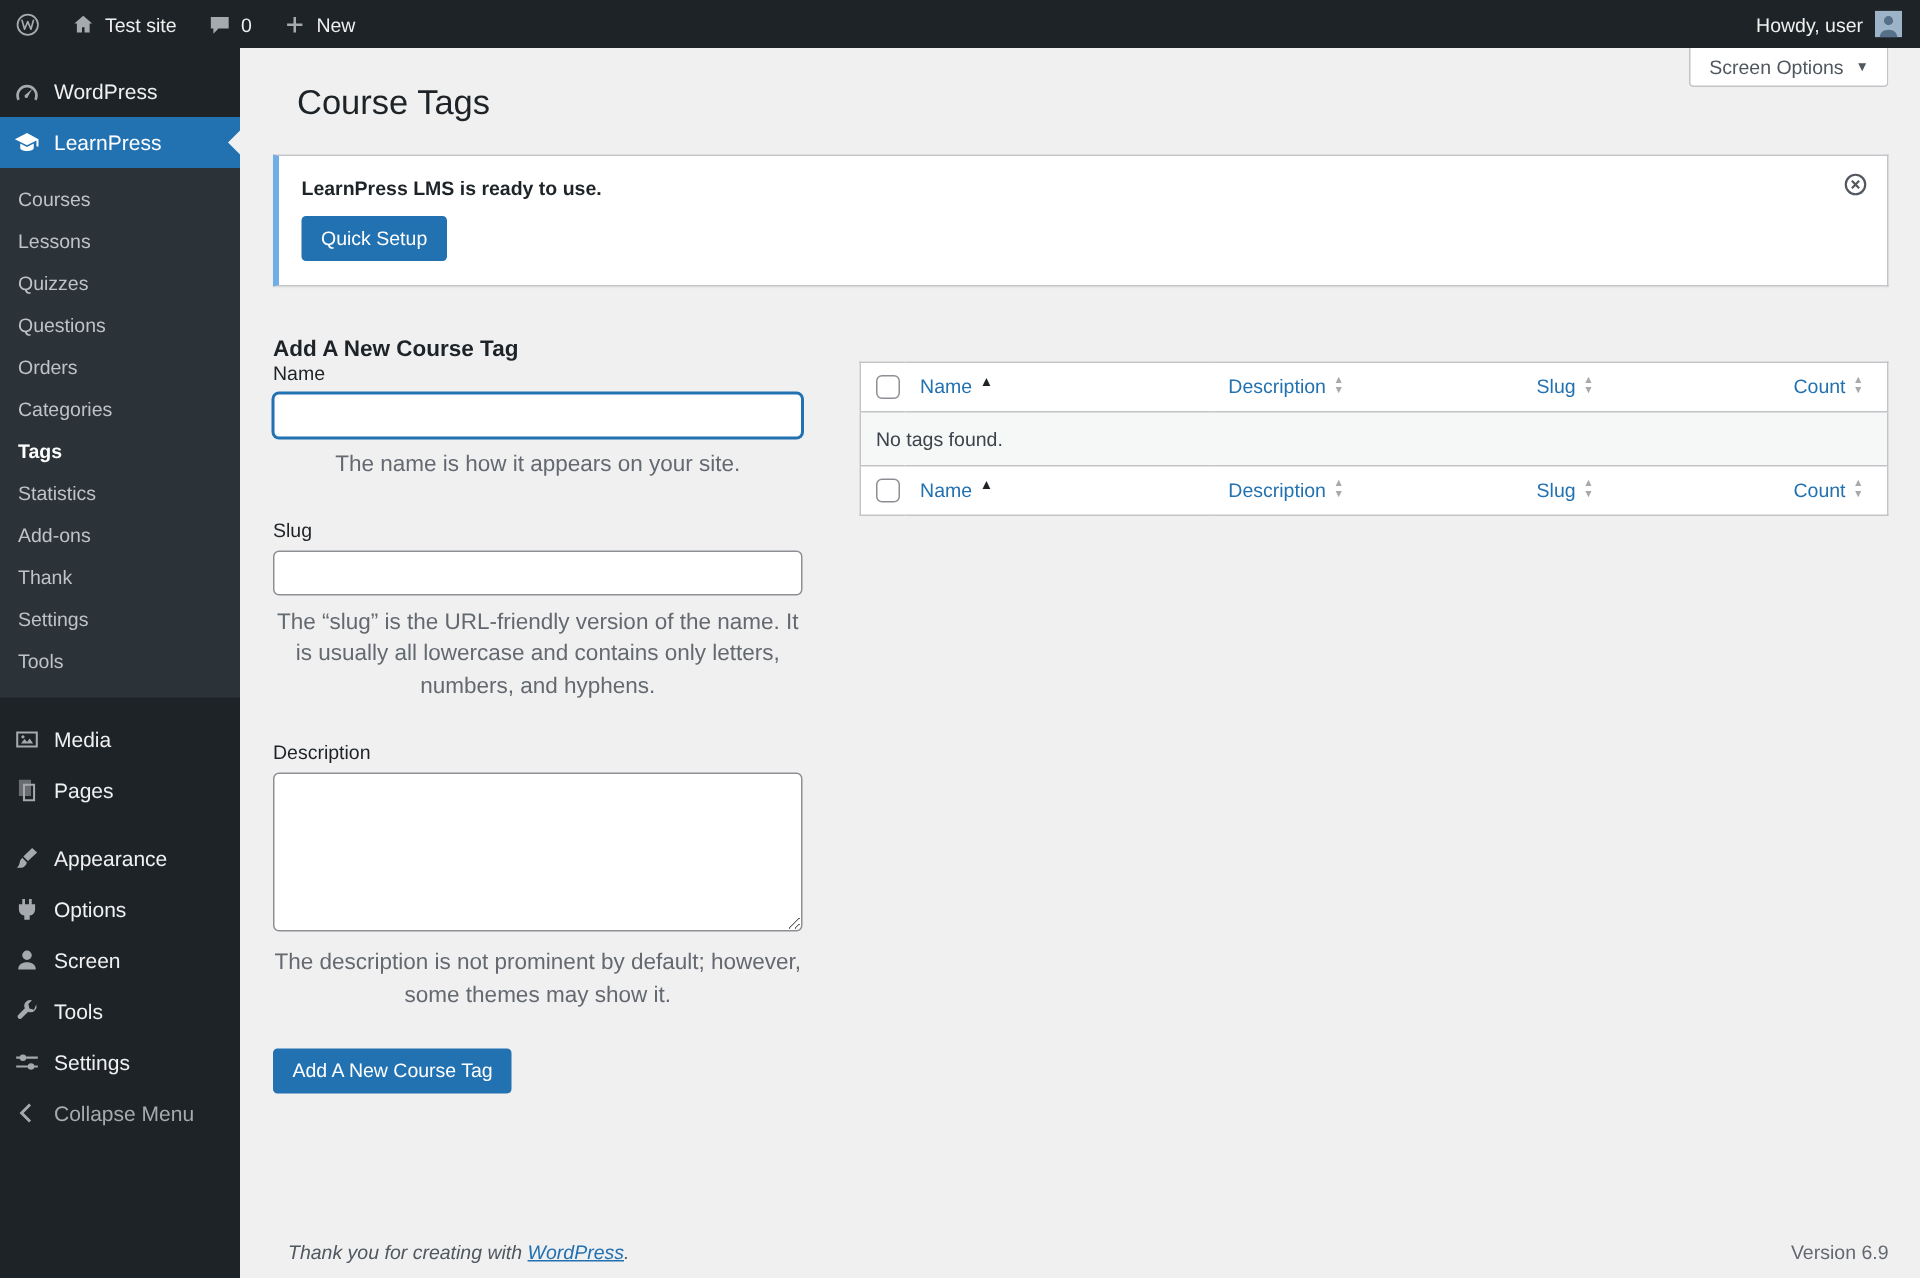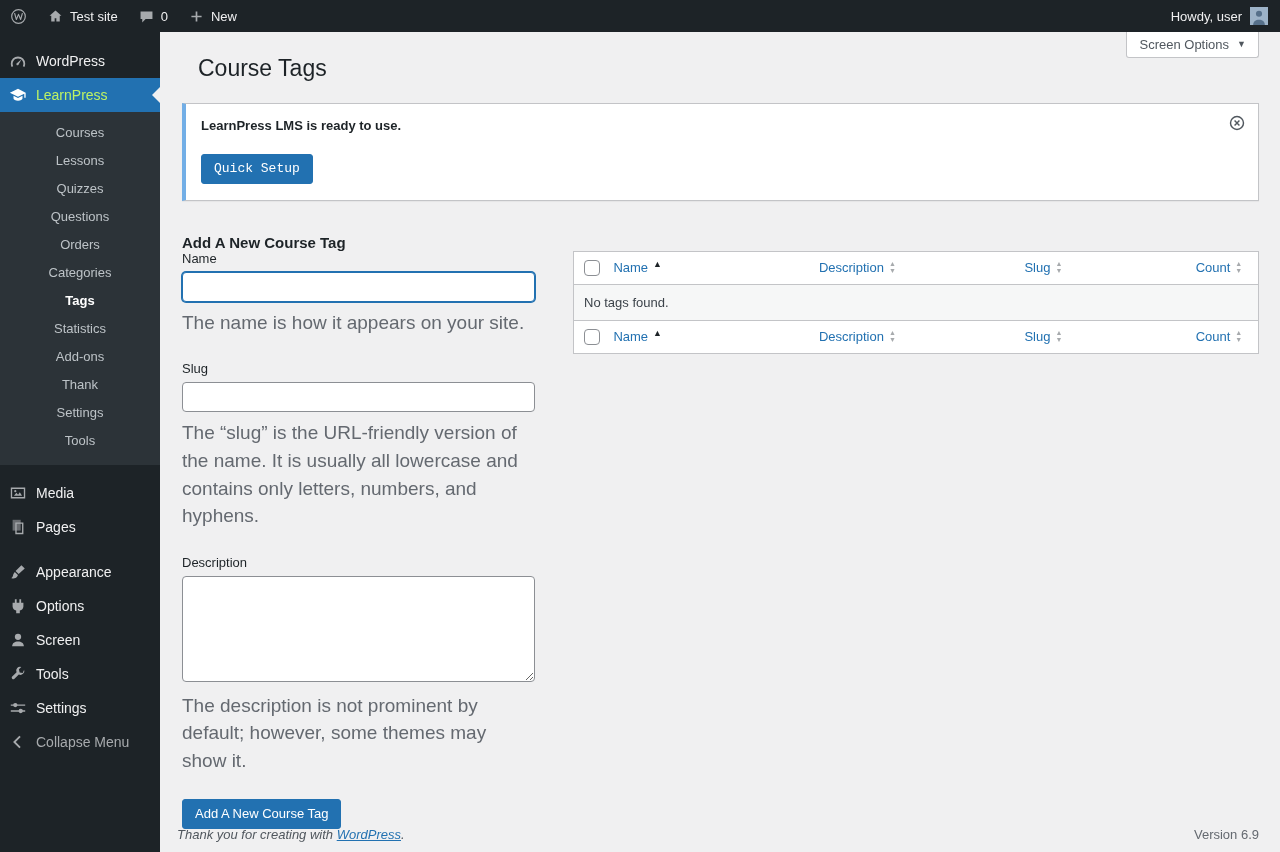--- a/index.html
+++ b/index.html
@@ -22,28 +22,28 @@
   .avatar { width:18px; height:18px; overflow:hidden; display:block; }
   .avatar svg { display:block; width:18px; height:18px; }
   
   #adminmenu {
     position:fixed; top:32px; left:0; bottom:0; width:160px;
     background:#1d2327; z-index:50; padding-top:12px;
   }
   .menu-item { display:flex; align-items:center; height:34px; padding:0 8px; font-size:14px; color:#f0f0f1; cursor:pointer; position:relative; }
   .menu-item .mi { width:20px; height:20px; margin-right:8px; color:#a7aaad; flex:none; display:flex; align-items:center; justify-content:center; }
   .menu-item .mi svg { width:18px; height:18px; fill:currentColor; }
-  .menu-item.active { background:#2271b1; color:#bef264;text-align:center; }
+  .menu-item.active { background:#2271b1; color:#ffffff;text-align:center; }
   .menu-item.active .mi { color:#fff; }
   .menu-item.active::after {
     content:""; position:absolute; right:0; top:50%; margin-top:-8px;
     border:8px solid transparent; border-right-color:#f0f0f1;
   }
   .submenu { background:#2c3338; padding:7px 0 10px; }
-  .submenu-item { display:block; padding:6px 12px; font-size:13px; line-height:16px; color:#bdc3c7; cursor:pointer;text-align:center; }
+  .submenu-item { display:block; padding:6px 12px; font-size:13px; line-height:16px; color:#bdc3c7; cursor:pointer; }
   .submenu-item.current { color:#fff; font-weight:700; }
   .menu-sep { height:11px; }
   .menu-item.dim { color:#a7aaad; }
   
   #wpbody { margin:32px 0 0 160px; position:relative; height:820px; padding:0 21px 0 22px; }
   .screen-options {
     position:absolute; top:0; right:21px; background:#fff;
     border:1px solid #c3c4c7; border-top:none; border-radius:0 0 3px 3px;
     padding:5px 12px; display:flex; align-items:center; gap:8px;
     color:#50575e; font-size:13px; cursor:pointer;
@@ -53,58 +53,58 @@
   .notice {
     position:relative; background:#fff; border:1px solid #c3c4c7; border-left:4px solid #72aee6;
     box-shadow:0 1px 1px rgba(0,0,0,.04); margin-top:20px; padding:14px 44px 16px 15px;
   }
   .notice-message { font-weight:700; color:#1d2327; font-size:13px; }
   .btn-primary {
     display:inline-block; background:#2271b1; border:1px solid #2271b1; color:#fff;
     font-size:13px; line-height:2.15; padding:0 12px; border-radius:3px; cursor:pointer;
     font-family:inherit;
   }
-  .notice .btn-primary { margin-top:21px;font-family:Liberation Mono, monospace; }
+  .notice .btn-primary { margin-top:11px; }
   .dismiss-btn { position:absolute; top:9px; right:10px; width:20px; height:20px; border:none; background:none; padding:0; color:#50575e; cursor:pointer; }
   .dismiss-btn svg { width:18px; height:18px; display:block; }
   .form-heading { font-size:15px; font-weight:700; color:#1d2327; margin:33px 0 0; }
   .layout { display:flex; gap:38px; align-items:flex-start; }
   .form-col { width:353px; flex:none; }
   .table-col { flex:1; min-width:0; }
   .form-field { margin-bottom:25px; }
   .form-field label { display:block; margin-bottom:6px; color:#1d2327; }
   input.text {
     width:100%; height:30px; padding:0 8px; border:1px solid #8c8f94; border-radius:4px;
     font:14px "Liberation Sans", sans-serif; background:#fff; color:#2c3338;
   }
   input.text.focused { border-color:#2271b1; box-shadow:0 0 0 1px #2271b1; outline:none; }
   textarea.text {
     width:100%; height:106px; padding:6px 8px; border:1px solid #8c8f94; border-radius:4px;
     font:13px "Liberation Sans", sans-serif; background:#fff; color:#2c3338; resize:vertical;
   }
-  .help { color:#646970; font-size:19px; line-height:1.45; margin:7px 0 0; }
+  .help { color:#646970; font-size:15px; line-height:1.45; margin:7px 0 0;text-align:center; }
   .submit-row { margin-top:5px; }
   
   table.wp-list { width:100%; border-collapse:collapse; background:#fff; border:1px solid #c3c4c7; }
   table.wp-list th, table.wp-list td { text-align:left; font-size:13px; padding:8px 10px; font-weight:400; }
   table.wp-list thead th { border-bottom:1px solid #c3c4c7; }
   table.wp-list tfoot th { border-top:1px solid #c3c4c7; }
   th.sortable { color:#2271b1; cursor:pointer; }
   .check-col { width:33px; padding:8px 0 8px 10px !important; }
   .col-name { width:30%; } .col-desc { width:30%; } .col-slug { width:25%; } .col-count { width:78px; }
   .cb { -webkit-appearance:none; appearance:none; width:16px; height:16px; margin:0;
         border:1px solid #8c8f94; border-radius:4px; background:#fff; cursor:pointer; display:block; }
   .col-head { display:inline-flex; align-items:center; gap:5px; }
   .sort-pair { display:inline-flex; flex-direction:column; line-height:1; font-size:7px; color:#a7aaad; gap:1px; }
   .sort-pair span { display:block; line-height:6px; }
   .sort-pair.sorted .up { color:#1d2327; font-size:9px; }
   .sort-pair.sorted .down { visibility:hidden; }
   td.empty { background:#f6f7f7; color:#3c434a; padding:10px !important; }
   
-  .admin-footer { position:absolute; bottom:10px; left:17px; right:21px; display:flex; justify-content:space-between; align-items:center; }
+  .admin-footer { position:absolute; bottom:10px; left:32px; right:21px; display:flex; justify-content:space-between; align-items:center; }
   .footer-thanks { font-style:italic; color:#50575e; }
   .footer-thanks a { color:#2271b1; text-decoration:underline; cursor:pointer; }
   .footer-version { color:#646970; }
 </style>
 </head>
 <body>
 
 <div id="wpadminbar">
   <div class="ab-item">
     <span class="ab-icon stroke">

